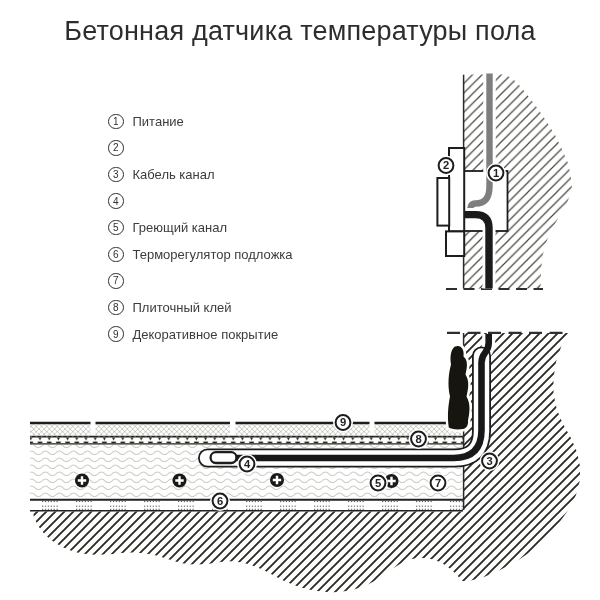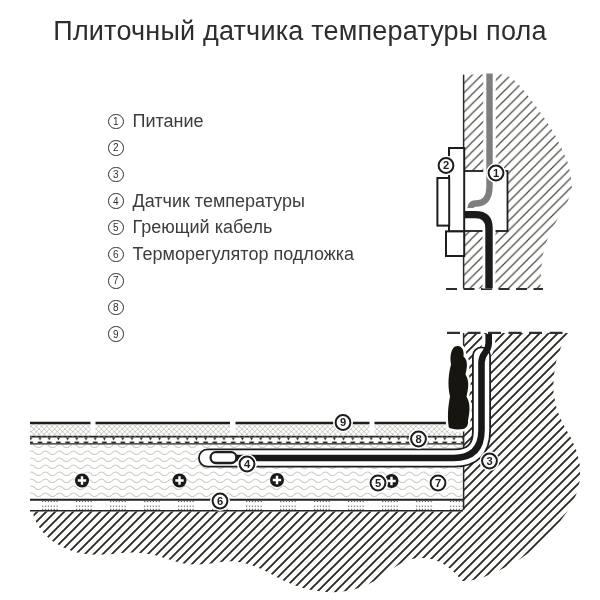--- a/index.html
+++ b/index.html
@@ -5,62 +5,64 @@
   html,body{margin:0;padding:0;background:#fff;}
   .stage{position:relative;width:600px;height:600px;background:#fff;overflow:hidden;
          font-family:"Liberation Sans",sans-serif;}
   .title{position:absolute;top:16px;left:0;right:0;text-align:center;
          font-size:27px;color:#2d2d2d;font-weight:400;letter-spacing:.2px;}
   .legend{position:absolute;left:108px;top:108px;}
   .lrow{display:flex;align-items:center;height:26.6px;}
   .lnum{width:15.5px;height:15.5px;box-sizing:border-box;border:1.6px solid #2f2f2f;
         border-radius:50%;display:flex;align-items:center;justify-content:center;
         font-size:10px;color:#2f2f2f;flex:0 0 auto;}
-  .llab{margin-left:9px;font-size:18px;color:#3c3c3c;white-space:nowrap;}
+  .llab{margin-left:9px;font-size:13px;color:#3c3c3c;white-space:nowrap;}
   svg{position:absolute;left:0;top:0;}
   .co-num{font-size:11.2px;font-weight:bold;fill:#222;}
 </style>
 </head>
 <body>
 
 <div class="stage">
 
-  <div class="title">Плиточный датчика температуры пола</div>
+  <div class="title">Бетонная датчика температуры пола</div>
 
   <div class="legend">
     <div class="lrow">
         <span class="lnum">1</span>
         <span class="llab">Питание</span>
       </div>
     <div class="lrow">
         <span class="lnum">2</span>
       </div>
     <div class="lrow">
         <span class="lnum">3</span>
+        <span class="llab">Кабель канал</span>
       </div>
     <div class="lrow">
         <span class="lnum">4</span>
-        <span class="llab">Датчик температуры</span>
       </div>
     <div class="lrow">
         <span class="lnum">5</span>
-        <span class="llab">Греющий кабель</span>
+        <span class="llab">Греющий канал</span>
       </div>
     <div class="lrow">
         <span class="lnum">6</span>
         <span class="llab">Терморегулятор подложка</span>
       </div>
     <div class="lrow">
         <span class="lnum">7</span>
       </div>
     <div class="lrow">
         <span class="lnum">8</span>
+        <span class="llab">Плиточный клей</span>
       </div>
     <div class="lrow">
         <span class="lnum">9</span>
+        <span class="llab">Декоративное покрытие</span>
       </div>
   </div>
 
   <svg width="600" height="600" viewBox="0 0 600 600">
     <defs>
       <pattern id="hWall" width="9.6" height="9.6" patternUnits="userSpaceOnUse">
         <path d="M0,9.6 l9.6,-9.6 M-2.4,2.4 l4.8,-4.8 M7.2,12 l4.8,-4.8" stroke="#46463f" stroke-width="1.2" fill="none"></path>
       </pattern>
       <pattern id="hSub" width="9" height="9" patternUnits="userSpaceOnUse">
         <path d="M0,9 l9,-9 M-2.25,2.25 l4.5,-4.5 M6.75,11.25 l4.5,-4.5" stroke="#2b2b24" stroke-width="1.9" fill="none"></path>

